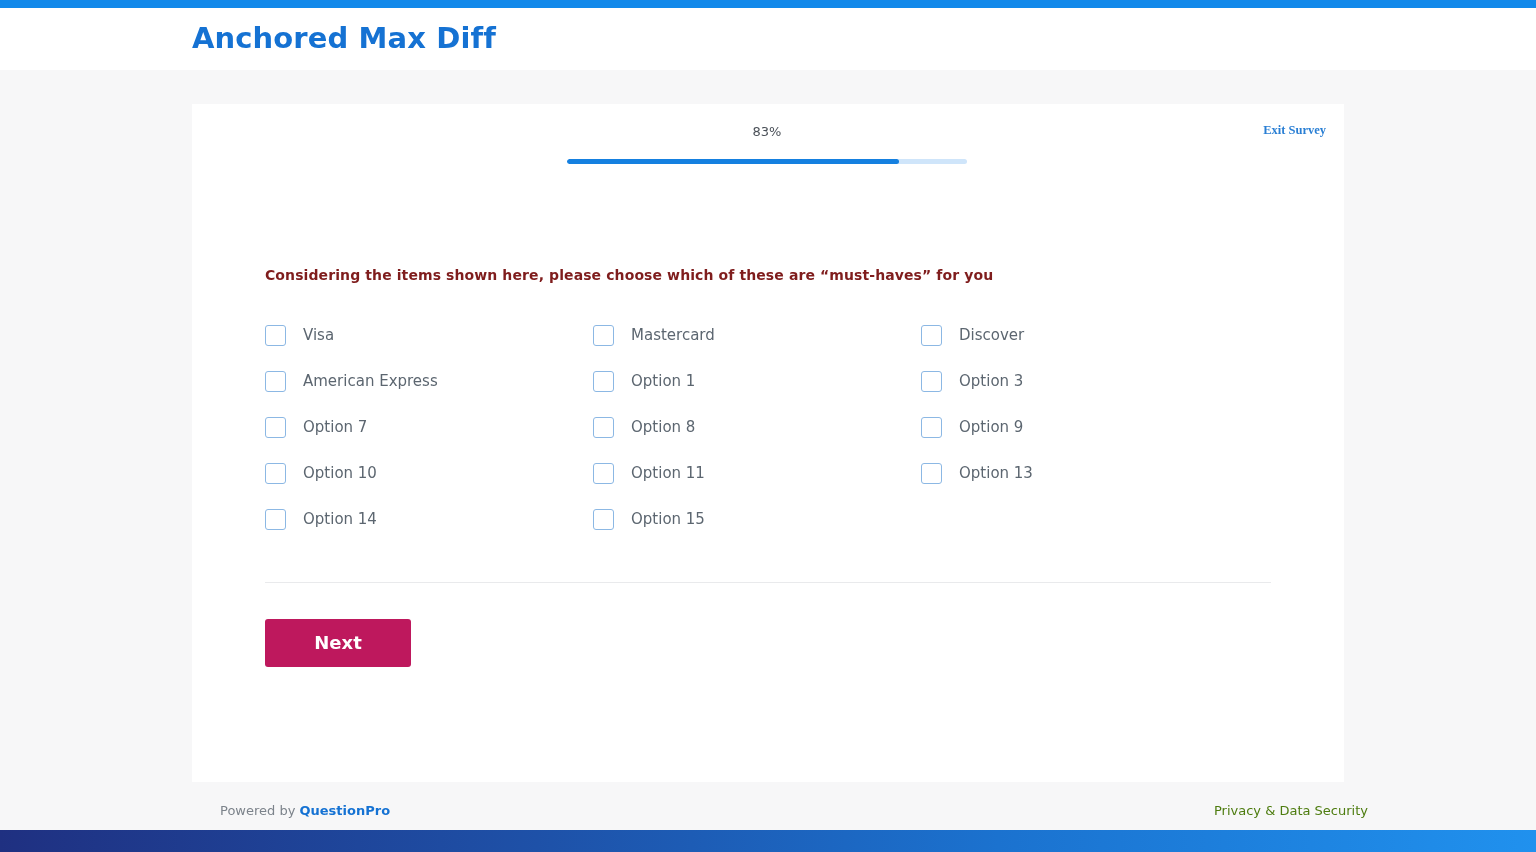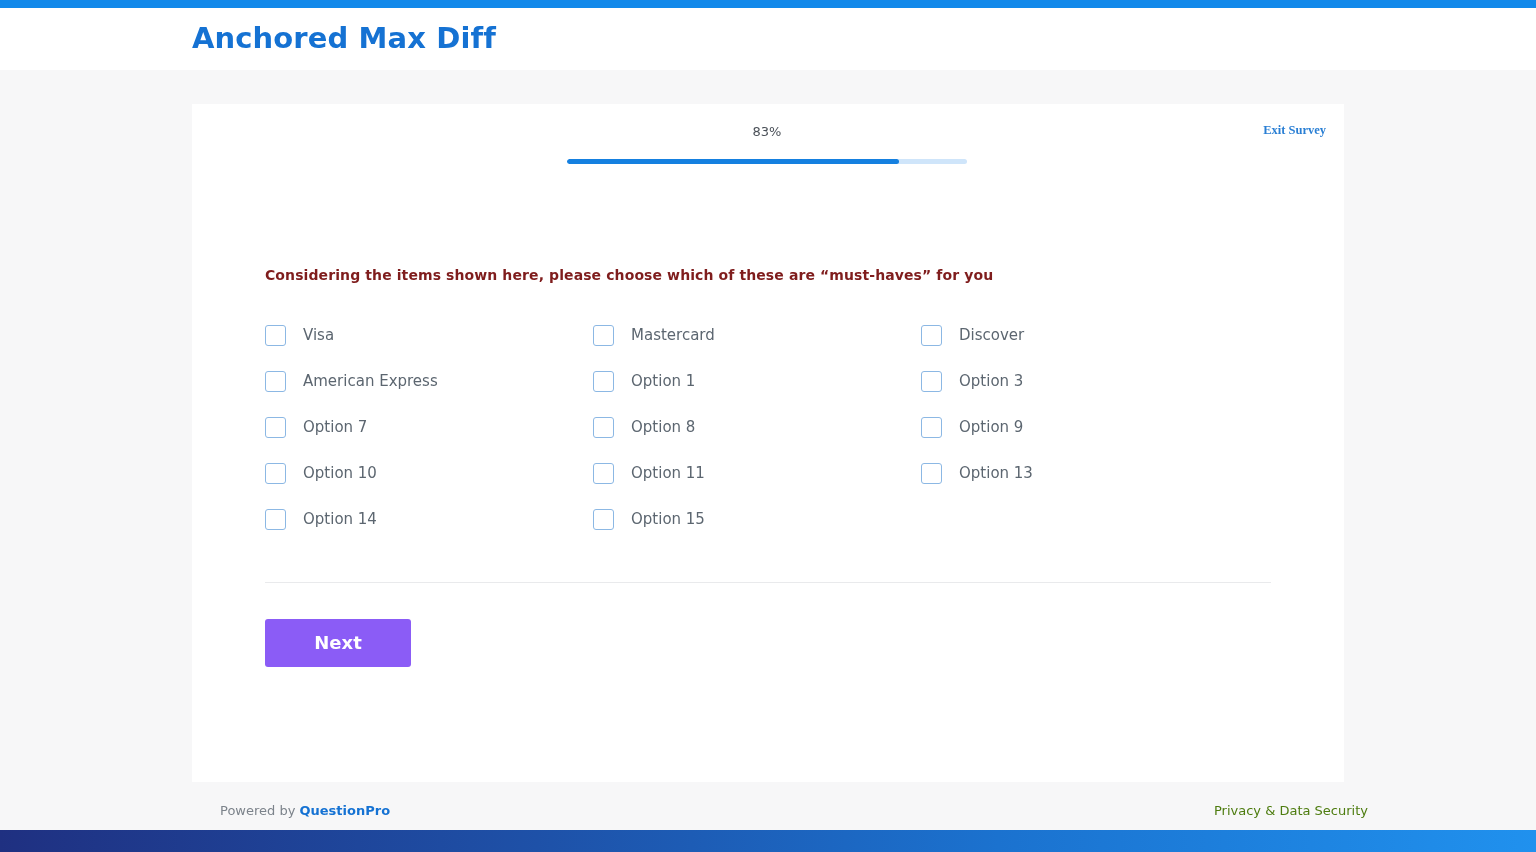--- a/index.html
+++ b/index.html
@@ -159,21 +159,21 @@
     background: #e9eaec;
   }
 
   
   .next-button {
     position: absolute;
     left: 73px;
     top: 515px;
     width: 146px;
     height: 48px;
-    background: #8b5cf6;
+    background: #be185d;
     border: none;
     border-radius: 3px;
     color: #ffffff;
     font-family: "DejaVu Sans", sans-serif;
     font-size: 18px;
     font-weight: bold;
     cursor: pointer;
     line-height: 48px;
     padding: 0;
     text-align: center;

